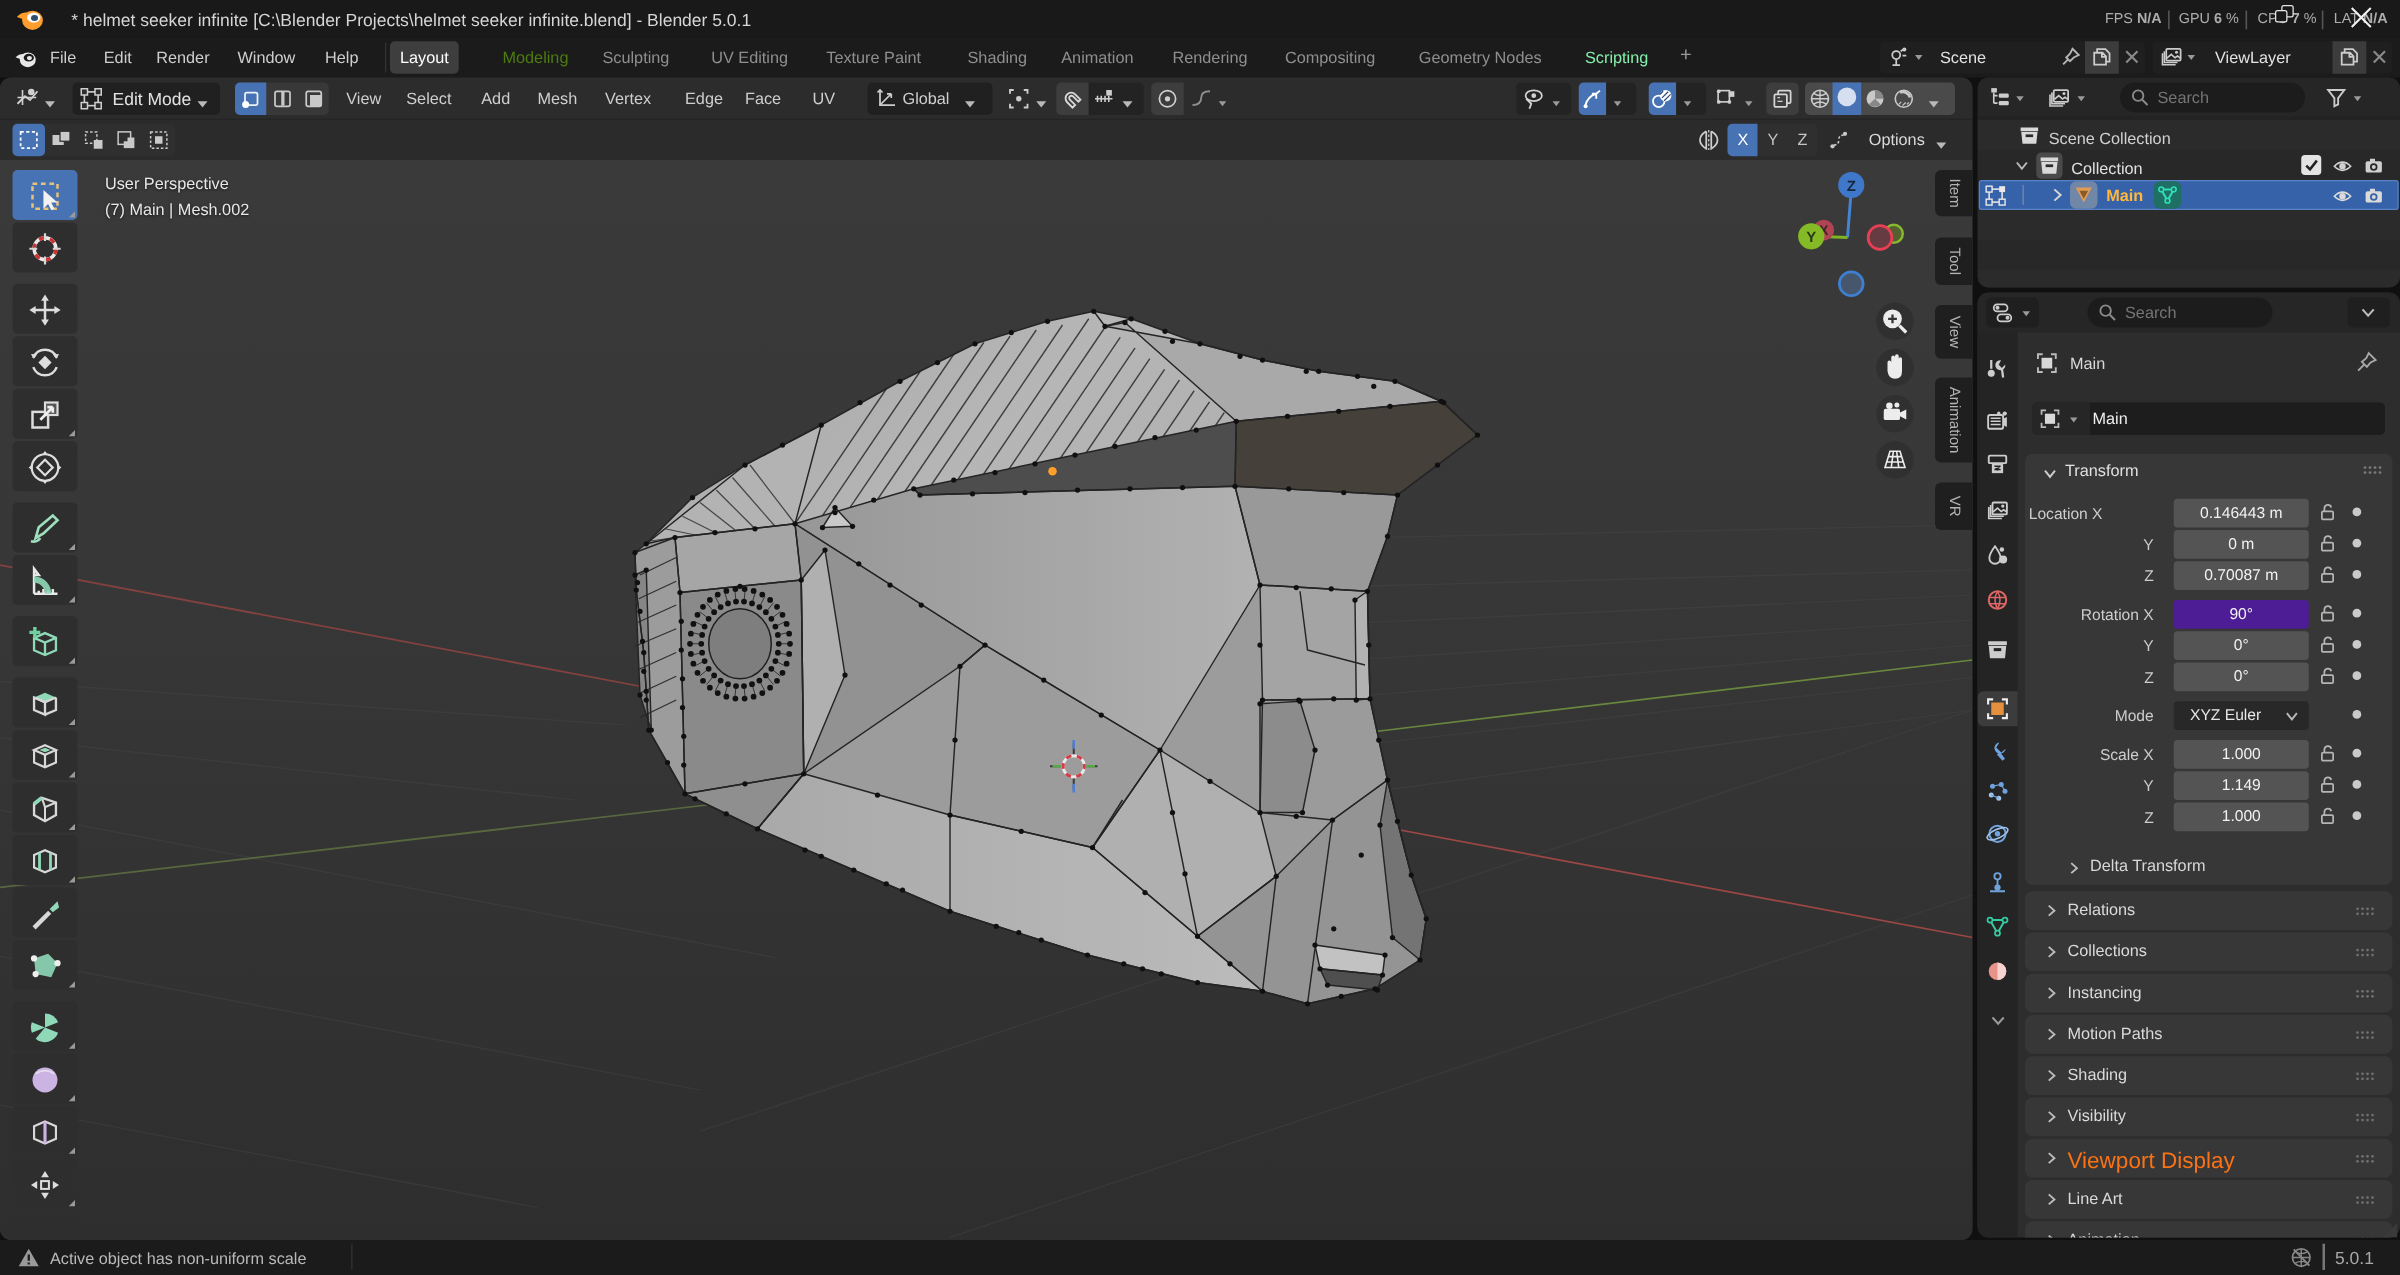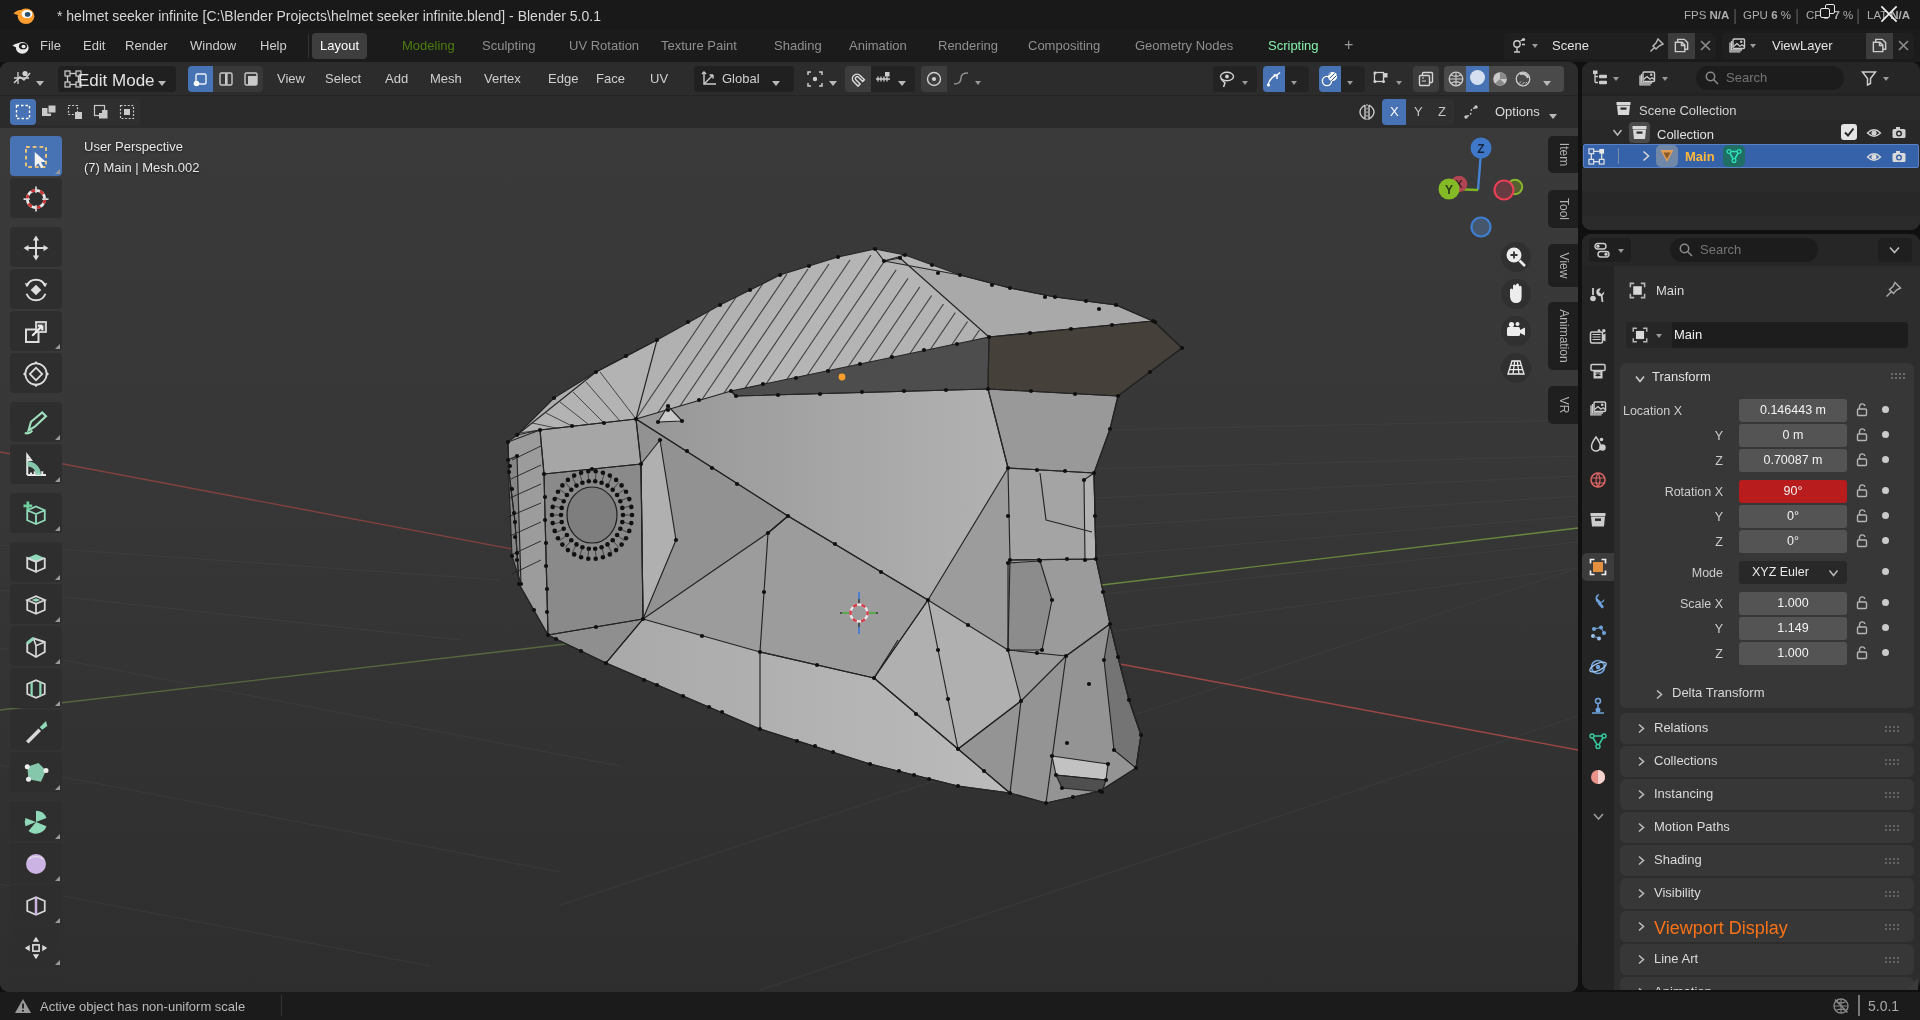--- a/index.html
+++ b/index.html
@@ -41,21 +41,21 @@
 </svg>
 <div class="abs txt" style="left:40px;top:38px">File</div>
 <div class="abs txt" style="left:83px;top:38px">Edit</div>
 <div class="abs txt" style="left:125px;top:38px">Render</div>
 <div class="abs txt" style="left:190px;top:38px">Window</div>
 <div class="abs txt" style="left:260px;top:38px">Help</div>
 <div class="abs" style="left:308px;top:34px;width:1px;height:24px;background:#333"></div>
 <div class="abs" style="left:312px;top:33px;height:26px;background:#3e3e3e;border-radius:4px;padding:5px 8px 0;color:#ffffff;font-size:13px">Layout</div>
 <div class="abs txt" style="left:402px;top:38px;color:#4d7c0f">Modeling</div>
 <div class="abs txt" style="left:482px;top:38px;color:#8f8f8f">Sculpting</div>
-<div class="abs txt" style="left:569px;top:38px;color:#8f8f8f">UV Rotation</div>
+<div class="abs txt" style="left:569px;top:38px;color:#8f8f8f">UV Editing</div>
 <div class="abs txt" style="left:661px;top:38px;color:#8f8f8f">Texture Paint</div>
 <div class="abs txt" style="left:774px;top:38px;color:#8f8f8f">Shading</div>
 <div class="abs txt" style="left:849px;top:38px;color:#8f8f8f">Animation</div>
 <div class="abs txt" style="left:938px;top:38px;color:#8f8f8f">Rendering</div>
 <div class="abs txt" style="left:1028px;top:38px;color:#8f8f8f">Compositing</div>
 <div class="abs txt" style="left:1135px;top:38px;color:#8f8f8f">Geometry Nodes</div>
 <div class="abs txt" style="left:1268px;top:38px;color:#86efac">Scripting</div>
 <div class="abs" style="left:1344px;top:36px;color:#9a9a9a;font-size:16px">+</div>
 <div class="abs" style="left:1504px;top:33px;width:212px;height:26px;background:#1f1f1f;border-radius:4px"></div>
 <svg class="abs" style="left:1510px;top:37" width="18" height="18" viewBox="0 0 18 18">
@@ -103,21 +103,21 @@
 </svg>
     <span class="abs caret" style="left:36px;top:19px"></span>
     <div class="abs" style="left:58px;top:4px;width:118px;height:26px;background:#202020;border-radius:4px"></div>
 <svg class="abs" style="left:64px;top:8px" width="18" height="18" viewBox="0 0 18 18">
  <rect x="3.5" y="3.5" width="11" height="11" fill="none" stroke="#cfcfcf" stroke-width="1.3"></rect>
  <rect x="1" y="1" width="5" height="5" fill="#2c2c2c" stroke="#cfcfcf" stroke-width="1.2"></rect>
  <rect x="12" y="1" width="5" height="5" fill="#2c2c2c" stroke="#cfcfcf" stroke-width="1.2"></rect>
  <rect x="1" y="12" width="5" height="5" fill="#2c2c2c" stroke="#cfcfcf" stroke-width="1.2"></rect>
  <rect x="12" y="12" width="5" height="5" fill="#2c2c2c" stroke="#cfcfcf" stroke-width="1.2"></rect>
 </svg>
-<div class="abs" style="left:78px;top:9px;font-size:17px;color:#e3e3e3">Edit Mode</div>
+<div class="abs" style="left:90px;top:9px;font-size:14px;color:#e3e3e3">Edit Mode</div>
 <span class="abs caret" style="left:158px;top:19px"></span>
     <div class="abs" style="left:188px;top:4px;width:75px;height:26px;background:#383838;border-radius:4px"></div>
     <div class="abs" style="left:188px;top:4px;width:25px;height:26px;background:#4772b3;border-radius:4px 0 0 4px"></div>
     <svg class="abs" style="left:192px;top:8px" width="18" height="18" viewBox="0 0 18 18">
  <rect x="4" y="4" width="10" height="10" rx="1.5" fill="none" stroke="#fff" stroke-width="1.4" opacity=".9"></rect>
  <circle cx="4.5" cy="13.5" r="2.8" fill="#fff"></circle>
 </svg>
     <svg class="abs" style="left:217px;top:8px" width="18" height="18" viewBox="0 0 18 18">
  <rect x="3" y="3" width="12" height="12" rx="1.5" fill="none" stroke="#c9c9c9" stroke-width="1.4"></rect>
  <rect x="8" y="3.5" width="2.6" height="11" fill="#c9c9c9"></rect>
@@ -1094,21 +1094,21 @@
 </svg>
     <div class="abs" style="left:300px;top:197px;width:7px;height:7px;border-radius:50%;background:#cacaca"></div>
     <div class="abs" style="left:0;top:220px;width:141px;text-align:right;font-size:12.5px;color:#cdcdcd">Z</div>
     <div class="abs" style="left:157px;top:215px;width:108px;height:23px;background:#545454;border-radius:3px;text-align:center;font-size:12.5px;color:#f2f2f2;padding-top:4px">0.70087 m</div>
     <svg class="abs" style="left:273px;top:218px" width="15" height="16" viewBox="0 0 15 16">
 <rect x="2.5" y="7" width="9" height="6.5" rx="1" fill="none" stroke="#b5b5b5" stroke-width="1.4"></rect>
 <path d="M4.5 7 L4.5 4.5 A2.8 2.8 0 0 1 10 4" fill="none" stroke="#b5b5b5" stroke-width="1.4"></path>
 </svg>
     <div class="abs" style="left:300px;top:222px;width:7px;height:7px;border-radius:50%;background:#cacaca"></div>
     <div class="abs" style="left:0;top:251px;width:141px;text-align:right;font-size:12.5px;color:#cdcdcd">Rotation X</div>
-    <div class="abs" style="left:157px;top:246px;width:108px;height:23px;background:#b91c1c;border-radius:3px;text-align:center;font-size:12.5px;color:#f2f2f2;padding-top:4px">90°</div>
+    <div class="abs" style="left:157px;top:246px;width:108px;height:23px;background:#4c1d95;border-radius:3px;text-align:center;font-size:12.5px;color:#f2f2f2;padding-top:4px">90°</div>
     <svg class="abs" style="left:273px;top:249px" width="15" height="16" viewBox="0 0 15 16">
 <rect x="2.5" y="7" width="9" height="6.5" rx="1" fill="none" stroke="#b5b5b5" stroke-width="1.4"></rect>
 <path d="M4.5 7 L4.5 4.5 A2.8 2.8 0 0 1 10 4" fill="none" stroke="#b5b5b5" stroke-width="1.4"></path>
 </svg>
     <div class="abs" style="left:300px;top:253px;width:7px;height:7px;border-radius:50%;background:#cacaca"></div>
     <div class="abs" style="left:0;top:276px;width:141px;text-align:right;font-size:12.5px;color:#cdcdcd">Y</div>
     <div class="abs" style="left:157px;top:271px;width:108px;height:23px;background:#545454;border-radius:3px;text-align:center;font-size:12.5px;color:#f2f2f2;padding-top:4px">0°</div>
     <svg class="abs" style="left:273px;top:274px" width="15" height="16" viewBox="0 0 15 16">
 <rect x="2.5" y="7" width="9" height="6.5" rx="1" fill="none" stroke="#b5b5b5" stroke-width="1.4"></rect>
 <path d="M4.5 7 L4.5 4.5 A2.8 2.8 0 0 1 10 4" fill="none" stroke="#b5b5b5" stroke-width="1.4"></path>

